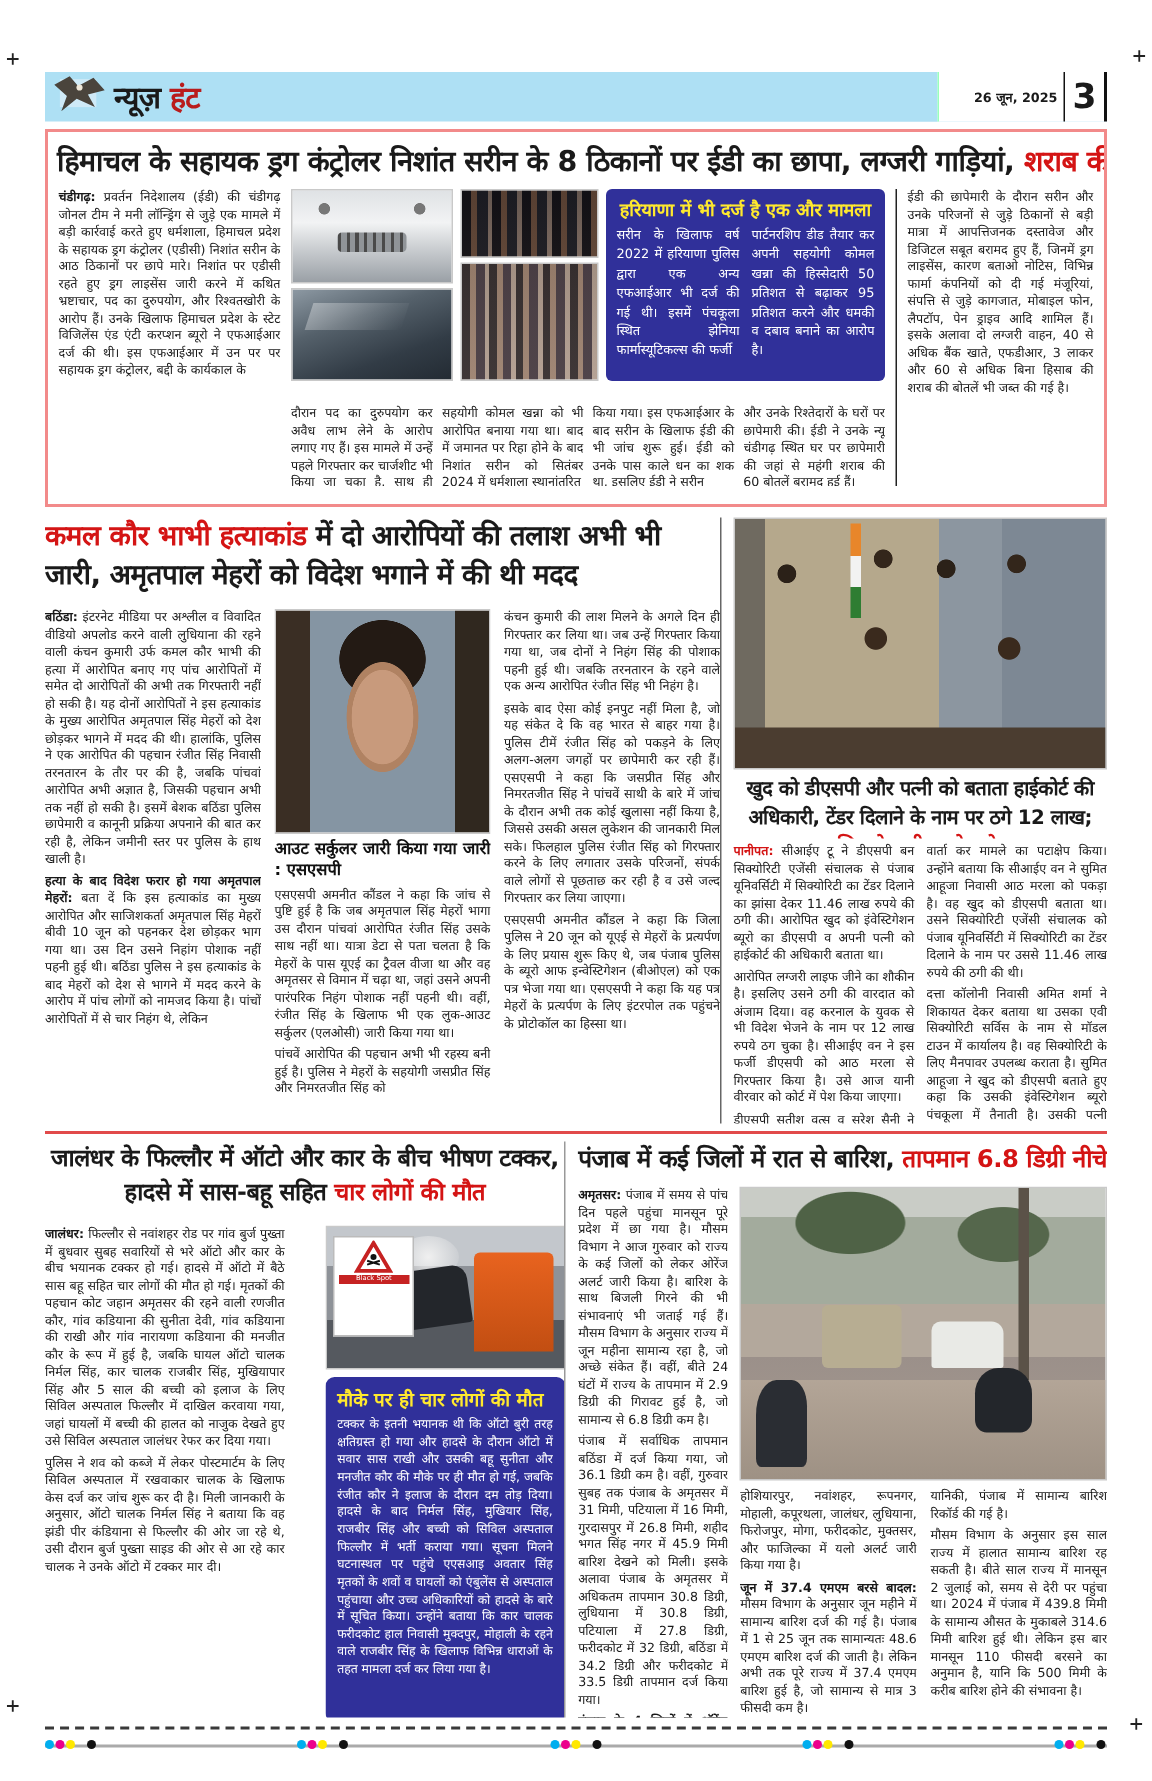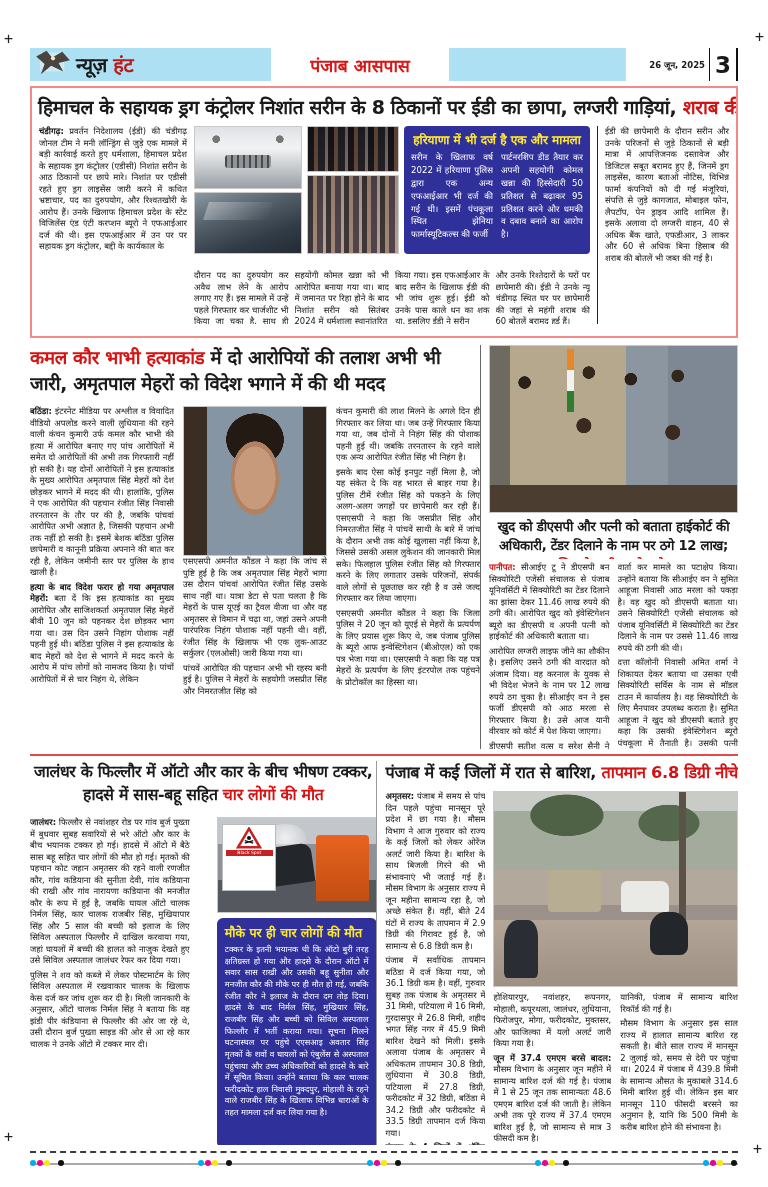--- a/index.html
+++ b/index.html
@@ -159,23 +159,20 @@
       <div class="logo-seg">
         <span>
           <svg width="38" height="28" viewBox="0 0 40 30">
             <rect x="6" y="4" width="26" height="20" fill="#cfeaf7"></rect>
             <path d="M2,8 L13,2 L19,9 L30,3 L38,12 L26,15 L31,24 L18,18 L7,27 L11,16 Z" fill="#4a443c"></path>
             <circle cx="20" cy="10" r="2.2" fill="#efe7d8"></circle>
           </svg>
         </span>
         <span class="paper-name"><span>न्यूज़</span><span class="red"> हंट</span></span>
       </div>
-      <div class="seg-white section-seg">
-        <span class="section-name">पंजाब आसपास</span>
-      </div>
       <div class="blue-spacer"></div>
       <div class="seg-white date-seg">
         <div class="date-wrap">
           <span class="date-txt">26 जून, 2025</span>
           <span class="pageno">3</span>
         </div>
       </div>
     </div>
 
     <div class="top-box">
@@ -222,20 +219,21 @@
     <div class="kamal">
       <div class="kamal-left">
         <div class="h-kamal"><span class="redtxt">कमल कौर भाभी हत्याकांड</span><span> में दो आरोपियों की तलाश अभी भी जारी, अमृतपाल मेहरों को विदेश भगाने में की थी मदद</span></div>
         <div class="kamal-body small">
           <div class="kcol">
             <p><span class="lead">बठिंडा:</span><span> इंटरनेट मीडिया पर अश्लील व विवादित वीडियो अपलोड करने वाली लुधियाना की रहने वाली कंचन कुमारी उर्फ कमल कौर भाभी की हत्या में आरोपित बनाए गए पांच आरोपितों में समेत दो आरोपितों की अभी तक गिरफ्तारी नहीं हो सकी है। यह दोनों आरोपितों ने इस हत्याकांड के मुख्य आरोपित अमृतपाल सिंह मेहरों को देश छोड़कर भागने में मदद की थी। हालांकि, पुलिस ने एक आरोपित की पहचान रंजीत सिंह निवासी तरनतारन के तौर पर की है, जबकि पांचवां आरोपित अभी अज्ञात है, जिसकी पहचान अभी तक नहीं हो सकी है। इसमें बेशक बठिंडा पुलिस छापेमारी व कानूनी प्रक्रिया अपनाने की बात कर रही है, लेकिन जमीनी स्तर पर पुलिस के हाथ खाली है।</span></p>
             <p><span class="lead">हत्या के बाद विदेश फरार हो गया अमृतपाल मेहरों:</span><span> बता दें कि इस हत्याकांड का मुख्य आरोपित और साजिशकर्ता अमृतपाल सिंह मेहरों बीवी 10 जून को पहनकर देश छोड़कर भाग गया था। उस दिन उसने निहांग पोशाक नहीं पहनी हुई थी। बठिंडा पुलिस ने इस हत्याकांड के बाद मेहरों को देश से भागने में मदद करने के आरोप में पांच लोगों को नामजद किया है। पांचों आरोपितों में से चार निहंग थे, लेकिन</span></p>
           </div>
           <div class="kcol">
             <div class="ph ph-woman"></div>
+            <div class="sub-ssp">आउट सर्कुलर जारी किया गया जारी : एसएसपी</div>
             <p>एसएसपी अमनीत कौंडल ने कहा कि जांच से पुष्टि हुई है कि जब अमृतपाल सिंह मेहरों भागा उस दौरान पांचवां आरोपित रंजीत सिंह उसके साथ नहीं था। यात्रा डेटा से पता चलता है कि मेहरों के पास यूएई का ट्रैवल वीजा था और वह अमृतसर से विमान में चढ़ा था, जहां उसने अपनी पारंपरिक निहंग पोशाक नहीं पहनी थी। वहीं, रंजीत सिंह के खिलाफ भी एक लुक-आउट सर्कुलर (एलओसी) जारी किया गया था।</p>
             <p>पांचवें आरोपित की पहचान अभी भी रहस्य बनी हुई है। पुलिस ने मेहरों के सहयोगी जसप्रीत सिंह और निमरतजीत सिंह को</p>
           </div>
           <div class="kcol">
             <p>कंचन कुमारी की लाश मिलने के अगले दिन ही गिरफ्तार कर लिया था। जब उन्हें गिरफ्तार किया गया था, जब दोनों ने निहंग सिंह की पोशाक पहनी हुई थी। जबकि तरनतारन के रहने वाले एक अन्य आरोपित रंजीत सिंह भी निहंग है।</p>
             <p>इसके बाद ऐसा कोई इनपुट नहीं मिला है, जो यह संकेत दे कि वह भारत से बाहर गया है। पुलिस टीमें रंजीत सिंह को पकड़ने के लिए अलग-अलग जगहों पर छापेमारी कर रही हैं। एसएसपी ने कहा कि जसप्रीत सिंह और निमरतजीत सिंह ने पांचवें साथी के बारे में जांच के दौरान अभी तक कोई खुलासा नहीं किया है, जिससे उसकी असल लुकेशन की जानकारी मिल सके। फिलहाल पुलिस रंजीत सिंह को गिरफ्तार करने के लिए लगातार उसके परिजनों, संपर्क वाले लोगों से पूछताछ कर रही है व उसे जल्द गिरफ्तार कर लिया जाएगा।</p>
             <p>एसएसपी अमनीत कौंडल ने कहा कि जिला पुलिस ने 20 जून को यूएई से मेहरों के प्रत्यर्पण के लिए प्रयास शुरू किए थे, जब पंजाब पुलिस के ब्यूरो आफ इन्वेस्टिगेशन (बीओएल) को एक पत्र भेजा गया था। एसएसपी ने कहा कि यह पत्र मेहरों के प्रत्यर्पण के लिए इंटरपोल तक पहुंचने के प्रोटोकॉल का हिस्सा था।</p>
           </div>
         </div>
       </div>

